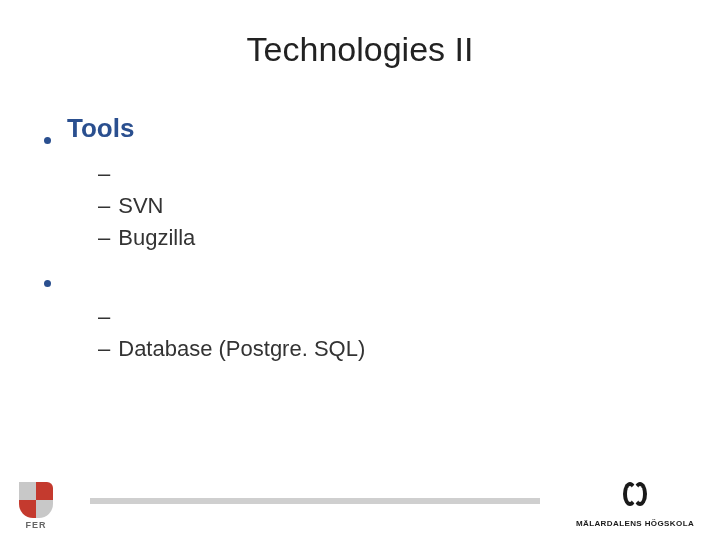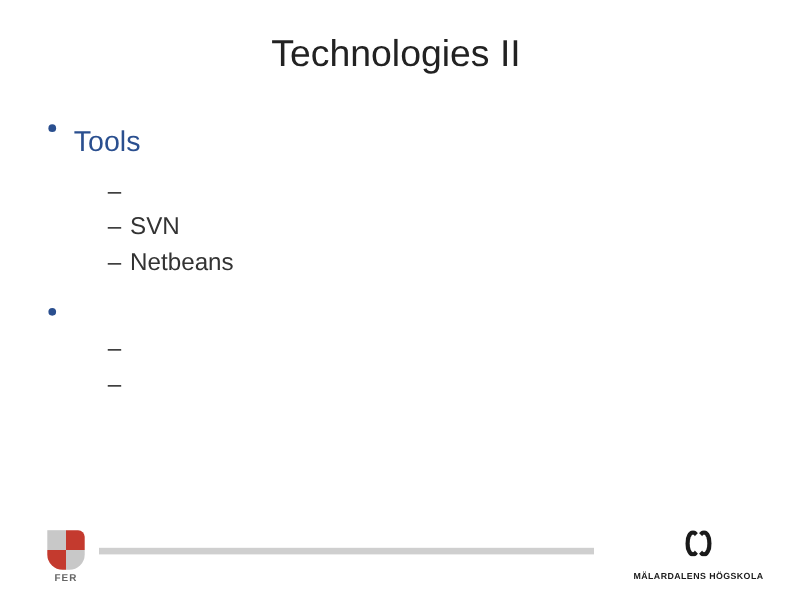--- a/index.html
+++ b/index.html
@@ -17,24 +17,24 @@
       font-size: 34px;
       color: #222;
       font-weight: 400;
       margin-bottom: 44px;
       margin-top: 2px;
     }
     .content { padding-left: 12px; }
     .l1 {
       color: #2a4f8f;
       font-size: 26px;
-      font-weight: 400;
+      font-weight: 700;
       margin-bottom: 14px;
       display: flex;
-      align-items: flex-start;
+      align-items: flex-end;
     }
     .l1 .bullet {
       width: 7px;
       height: 7px;
       background: #2a4f8f;
       border-radius: 50%;
       margin-right: 16px;
       flex-shrink: 0;
     }
     .sub { margin-left: 54px; margin-bottom: 26px; }
@@ -57,21 +57,21 @@
     .footer-line {
       position: absolute;
       left: 90px;
       right: 180px;
       bottom: 36px;
       height: 6px;
       background: #cfcfcf;
     }
     .logo-left {
       position: absolute;
-      left: 36px;
+      left: 12px;
       bottom: 12px;
       width: 48px;
       height: 46px;
       margin-top: 40px;
     }
     .logo-right {
       position: absolute;
       right: 20px;
       bottom: 12px;
       width: 130px;
@@ -132,33 +132,34 @@
     <div class="sub">
       <div class="l2">
           <span class="dash">–</span>
         </div>
       <div class="l2">
           <span class="dash">–</span>
           <span>SVN</span>
         </div>
       <div class="l2">
           <span class="dash">–</span>
-          <span>Netbeans</span>
+          <span>Bugzilla</span>
         </div>
     </div>
 
     <div class="l1">
       <span class="bullet"></span>
     </div>
     <div class="sub">
       <div class="l2">
           <span class="dash">–</span>
         </div>
       <div class="l2">
           <span class="dash">–</span>
+          <span>Database (Postgre. SQL)</span>
         </div>
     </div>
   </div>
 
   <div class="footer">
     <div class="footer-line"></div>
     <div class="logo-left">
       <div class="fer-shield">
         <div class="fer-q tl"></div>
           <div class="fer-q tr"></div>

